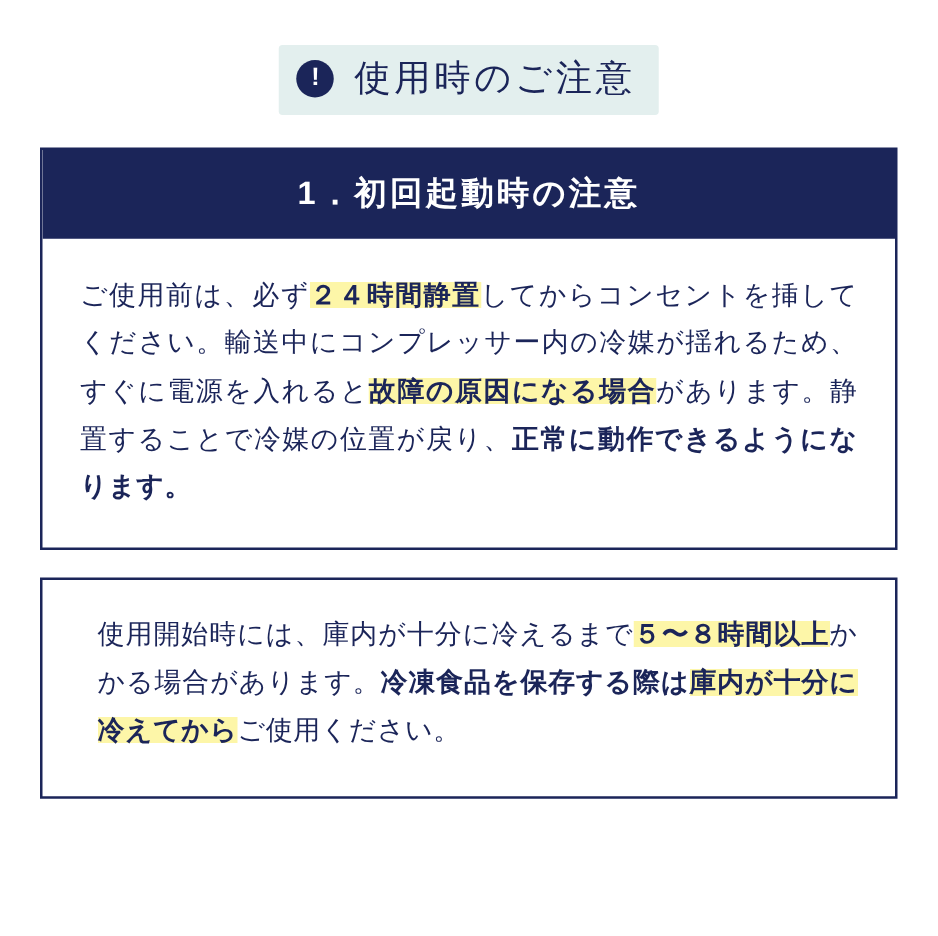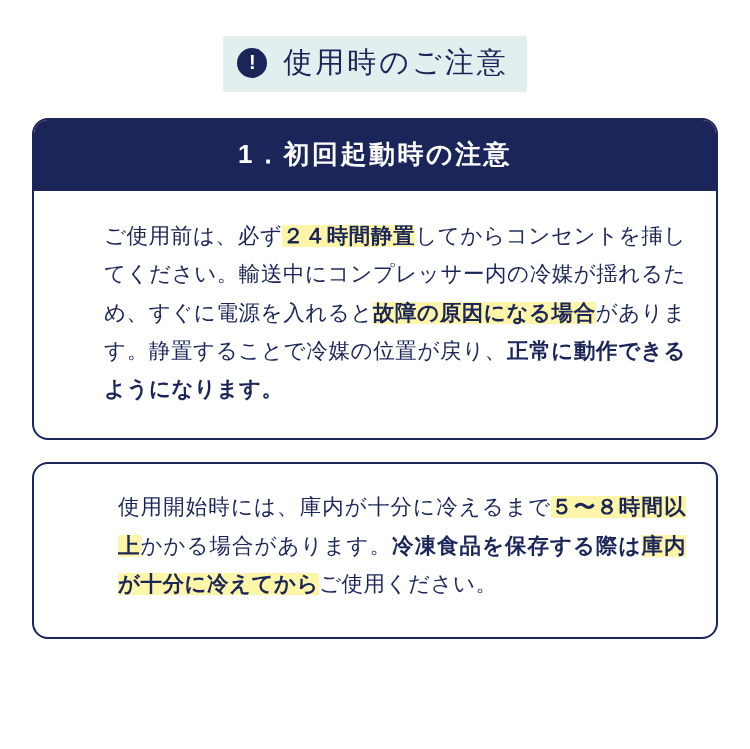--- a/index.html
+++ b/index.html
@@ -59,42 +59,41 @@
     font-size: 29px;
     font-weight: normal;
     letter-spacing: 3px;
     color: #1b2559;
     white-space: nowrap;
   }
 
   
   .card {
     border: 2px solid #1b2559;
-    border-radius: 16px;
+    border-radius: 0;
     overflow: hidden;
     background: #ffffff;
     margin-bottom: 22px;
   }
   .card-head {
     background: #1b2559;
     color: #ffffff;
     text-align: center;
     font-size: 26px;
     font-weight: bold;
     letter-spacing: 2.5px;
     padding: 17px 10px 19px 10px;
   }
   .card-body {
     padding: 26px 30px 30px 30px;
     font-size: 21.5px;
     line-height: 1.78;
     color: #1b2559;
     letter-spacing: 0.5px;
     text-align: justify;
-    margin-left: 40px;
   }
   .card-body p {
     margin: 0;
   }
   .hl {
     background: linear-gradient(transparent 6%, #fdf6a8 6%, #fdf6a8 94%, transparent 94%);
     font-weight: bold;
   }
   .bold {
     font-weight: bold;

